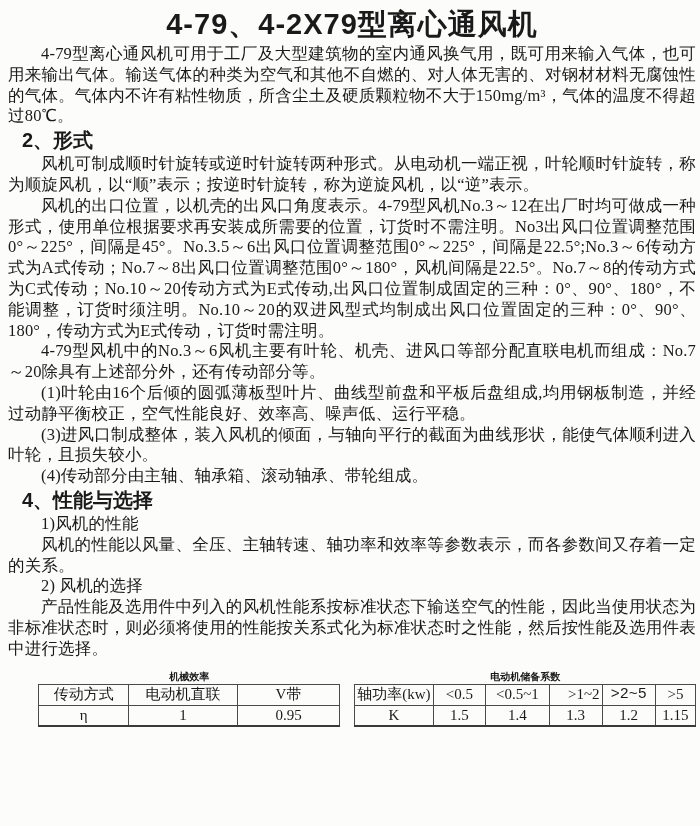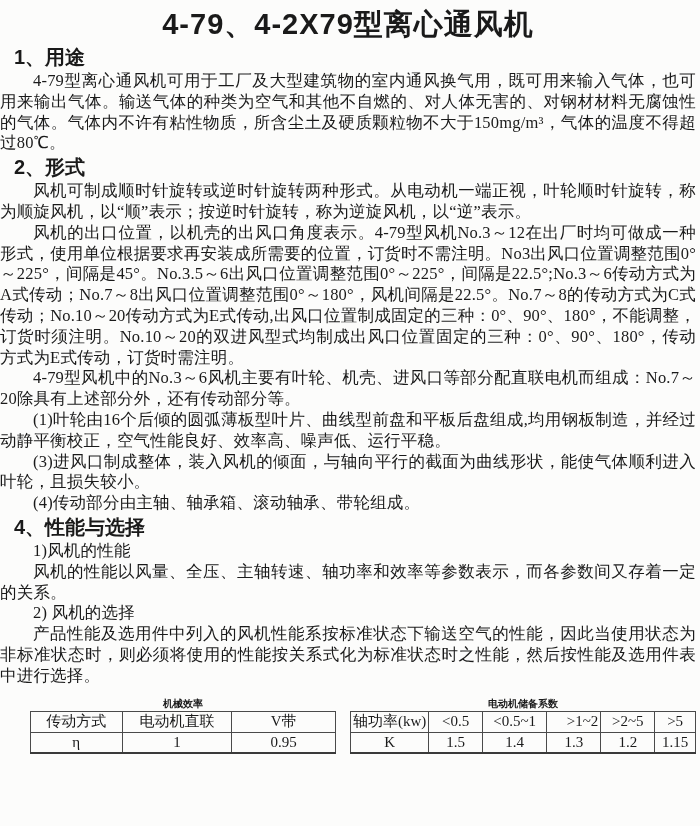--- a/index.html
+++ b/index.html
@@ -5,21 +5,21 @@
   * { margin: 0; padding: 0; box-sizing: border-box; }
   html, body { background: #e8e8e8; }
   .page {
     position: relative;
     width: 700px;
     height: 826px;
     margin: 0 auto;
     background: #fcfcfb;
     color: #1a1a1a;
     overflow: hidden;
-    padding: 4px 4px 0 0;
+    padding: 4px 4px 0 8px;
     font-family: "Liberation Serif", serif;
   }
   .doc-title {
     text-align: center;
     font-family: "Liberation Sans", sans-serif;
     font-weight: bold;
     font-size: 29px;
     line-height: 40px;
     letter-spacing: 1px;
   }
@@ -60,31 +60,30 @@
   th, td {
     border: 1px solid #4a4a4a;
     text-align: center;
     font-weight: normal;
     height: 21px;
     padding: 0 2px;
     white-space: nowrap;
   }
   .col-w1 { width: 30%; } .col-w2 { width: 36%; } .col-w3 { width: 34%; }
   .col-p1 { width: 21%; } .col-p2 { width: 16%; } .col-p3 { width: 19%; }
-  .col-p4 { width: 16%; text-align: right; } .col-p5 { width: 16%; } .col-p6 { width: 12%; }
+  .col-p4 { width: 16%; text-align: right; } .col-p5 { width: 16%; font-family: Liberation Mono, monospace; } .col-p6 { width: 12%; }
 </style>
 </head>
 <body>
 
 <div class="page">
 
   <h1 class="doc-title">4-79、4-2X79型离心通风机</h1>
 
   <div>
-    <h2 class="sec-heading">1、用途</h2>
     <p class="body">4-79型离心通风机可用于工厂及大型建筑物的室内通风换气用，既可用来输入气体，也可用来输出气体。输送气体的种类为空气和其他不自燃的、对人体无害的、对钢材材料无腐蚀性的气体。气体内不许有粘性物质，所含尘土及硬质颗粒物不大于150mg/m³，气体的温度不得超过80℃。</p>
   </div>
 
   <div>
     <h2 class="sec-heading">2、形式</h2>
     <p class="body">风机可制成顺时针旋转或逆时针旋转两种形式。从电动机一端正视，叶轮顺时针旋转，称为顺旋风机，以“顺”表示；按逆时针旋转，称为逆旋风机，以“逆”表示。</p>
     <p class="body">风机的出口位置，以机壳的出风口角度表示。4-79型风机No.3～12在出厂时均可做成一种形式，使用单位根据要求再安装成所需要的位置，订货时不需注明。No3出风口位置调整范围0°～225°，间隔是45°。No.3.5～6出风口位置调整范围0°～225°，间隔是22.5°;No.3～6传动方式为A式传动；No.7～8出风口位置调整范围0°～180°，风机间隔是22.5°。No.7～8的传动方式为C式传动；No.10～20传动方式为E式传动,出风口位置制成固定的三种：0°、90°、180°，不能调整，订货时须注明。No.10～20的双进风型式均制成出风口位置固定的三种：0°、90°、180°，传动方式为E式传动，订货时需注明。</p>
   </div>
 
   <div>

